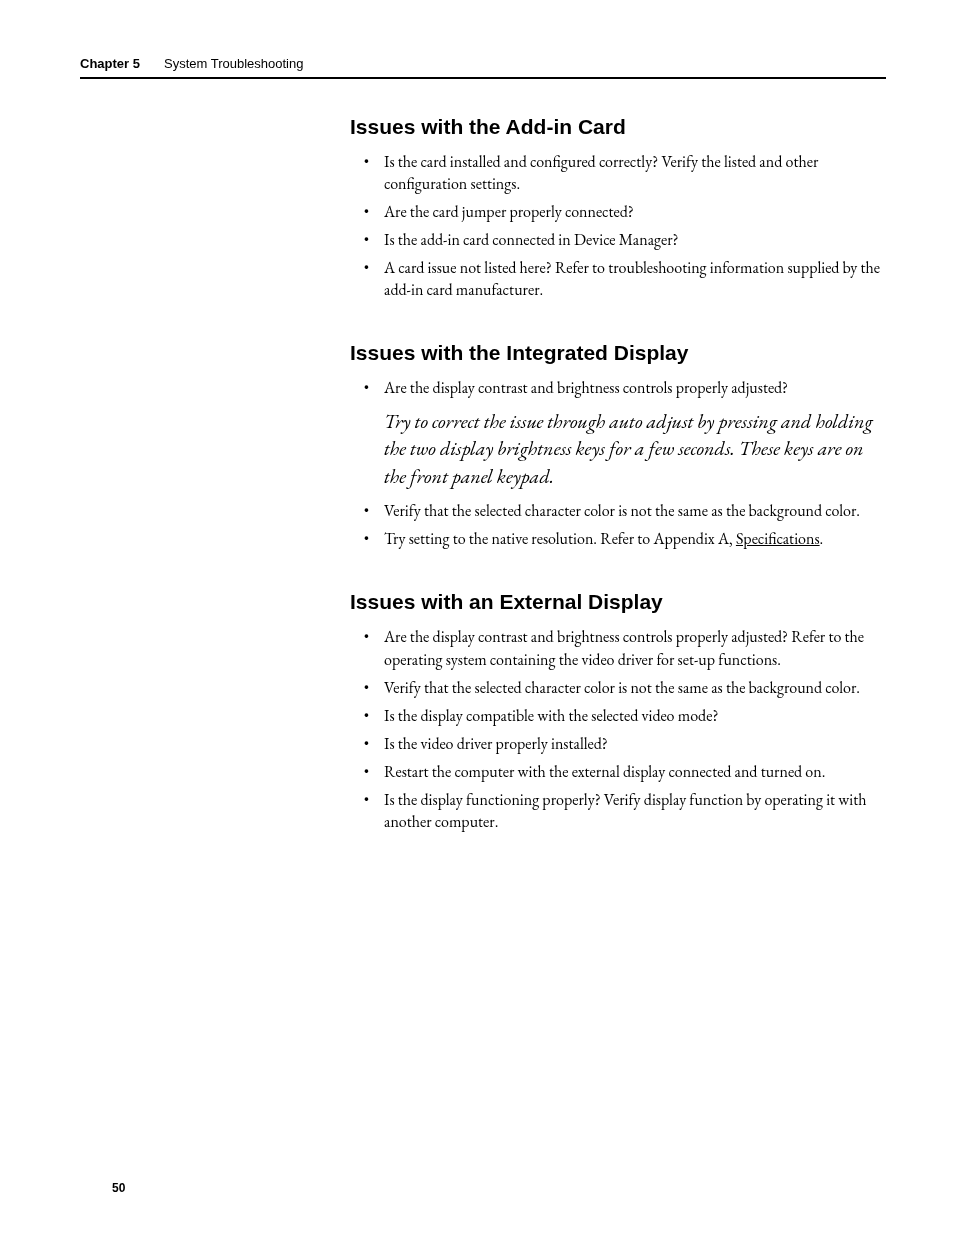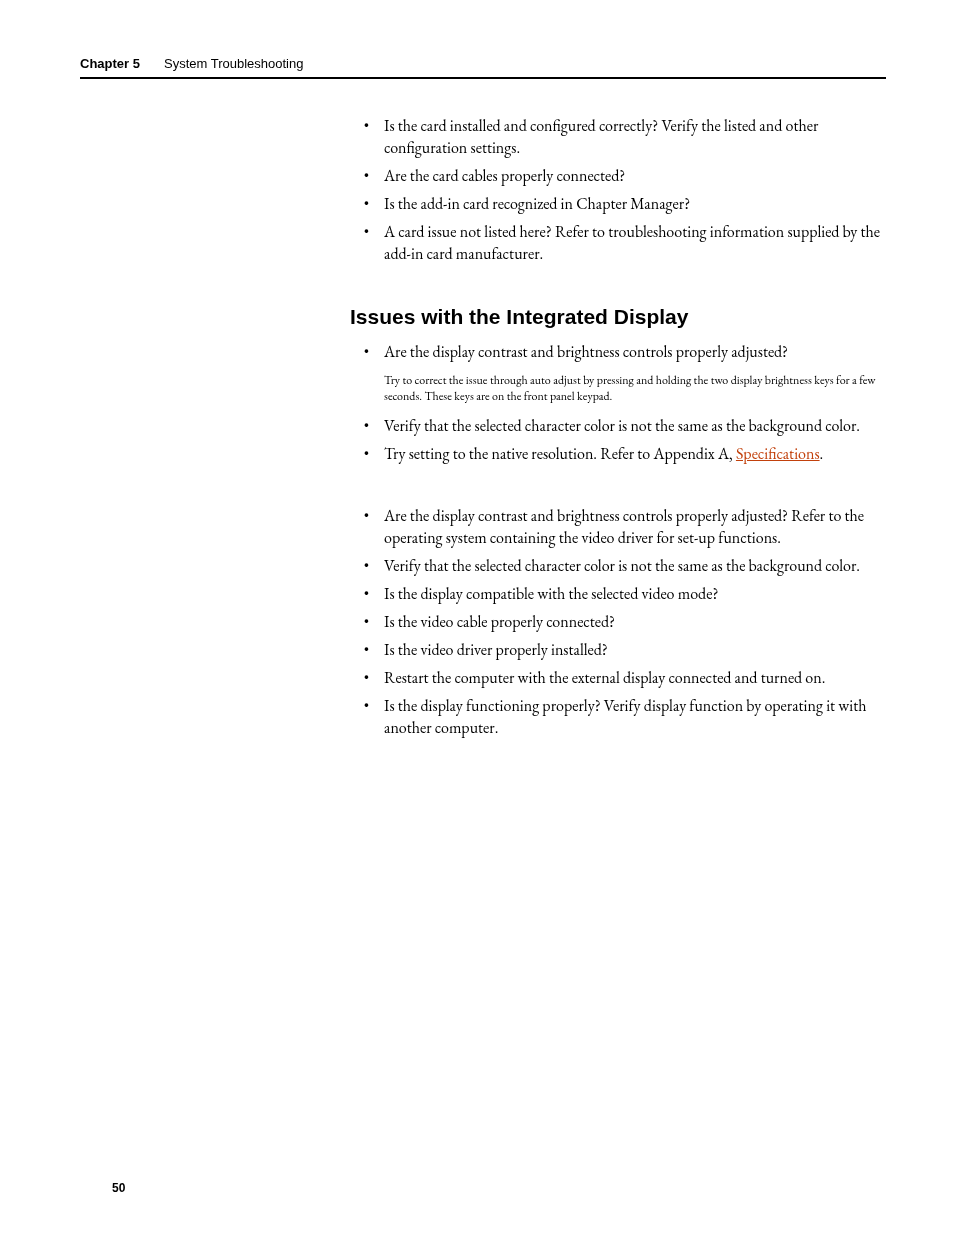--- a/index.html
+++ b/index.html
@@ -59,25 +59,26 @@
   ul.bullets > li::before {
     content: "•";
     position: absolute;
     left: 14px;
     top: 0;
     font-size: 14px;
     line-height: 1.5;
   }
   .subpara {
     padding-left: 34px;
-    font-size: 12px;
+    font-size: 20px;
     line-height: 1.38;
     margin: 8px 0 10px 0;
+    font-style: italic;
   }
-  a.link { color: #c2410c; text-decoration: underline; }
+  a.link { color: #000000; text-decoration: underline; }
 
   .footer {
     position: absolute;
     left: 80px;
     right: 80px;
     bottom: 40px;
     font-family: "Myriad Pro", "Segoe UI", "Helvetica Neue", Arial, sans-serif;
     font-size: 12px;
     display: flex;
     justify-content: flex-start;
@@ -92,24 +93,25 @@
 
 <div class="page">
   <div class="running-head">
     <span class="chapter">Chapter 5</span>
     <span class="title">System Troubleshooting</span>
   </div>
 
   <div class="content">
 
     <div class="block">
+      <h2 class="section">Issues with the Add-in Card</h2>
       <ul class="bullets">
         <li><span>Is the card installed and configured correctly? Verify the listed and other configuration settings.</span></li>
-        <li><span>Are the card cables properly connected?</span></li>
-        <li><span>Is the add-in card recognized in Chapter Manager?</span></li>
+        <li><span>Are the card jumper properly connected?</span></li>
+        <li><span>Is the add-in card connected in Device Manager?</span></li>
         <li><span>A card issue not listed here? Refer to troubleshooting information supplied by the add-in card manufacturer.</span></li>
       </ul>
     </div>
 
     <div class="block">
       <h2 class="section">Issues with the Integrated Display</h2>
       <ul class="bullets">
         <li>
           <span>Are the display contrast and brightness controls properly adjusted?</span>
         </li>
@@ -117,25 +119,25 @@
       <p class="subpara">Try to correct the issue through auto adjust by pressing and holding the two display brightness keys for a few seconds. These keys are on the front panel keypad.</p>
       <ul class="bullets">
         <li><span>Verify that the selected character color is not the same as the background color.</span></li>
         <li>
           <span>Try setting to the native resolution. Refer to Appendix A, </span><a class="link" href="#">Specifications</a><span>.</span>
         </li>
       </ul>
     </div>
 
     <div class="block">
+      <h2 class="section">Issues with an External Display</h2>
       <ul class="bullets">
         <li><span>Are the display contrast and brightness controls properly adjusted? Refer to the operating system containing the video driver for set-up functions.</span></li>
         <li><span>Verify that the selected character color is not the same as the background color.</span></li>
         <li><span>Is the display compatible with the selected video mode?</span></li>
-        <li><span>Is the video cable properly connected?</span></li>
         <li><span>Is the video driver properly installed?</span></li>
         <li><span>Restart the computer with the external display connected and turned on.</span></li>
         <li><span>Is the display functioning properly? Verify display function by operating it with another computer.</span></li>
       </ul>
     </div>
 
   </div>
 </div>
 
 <div class="footer">

